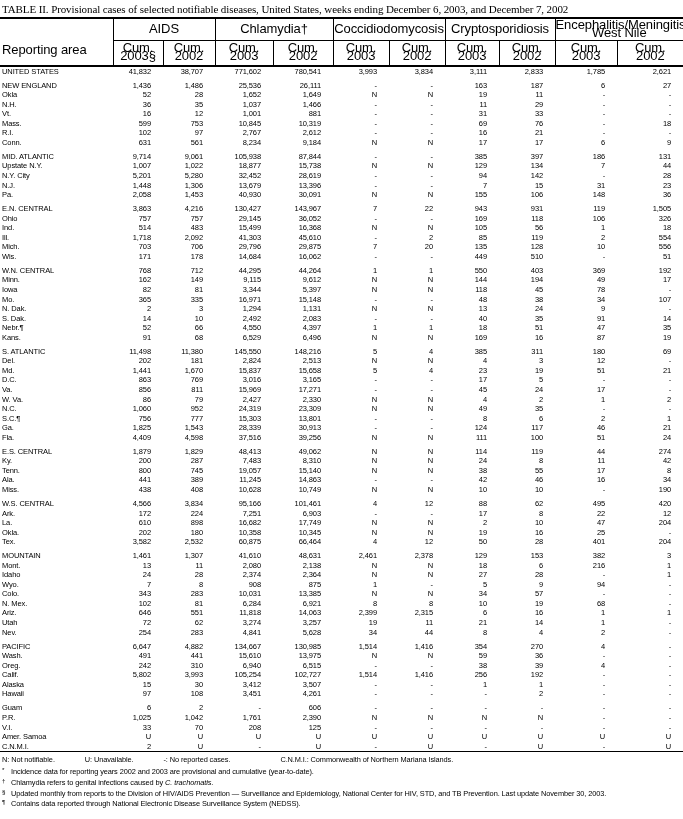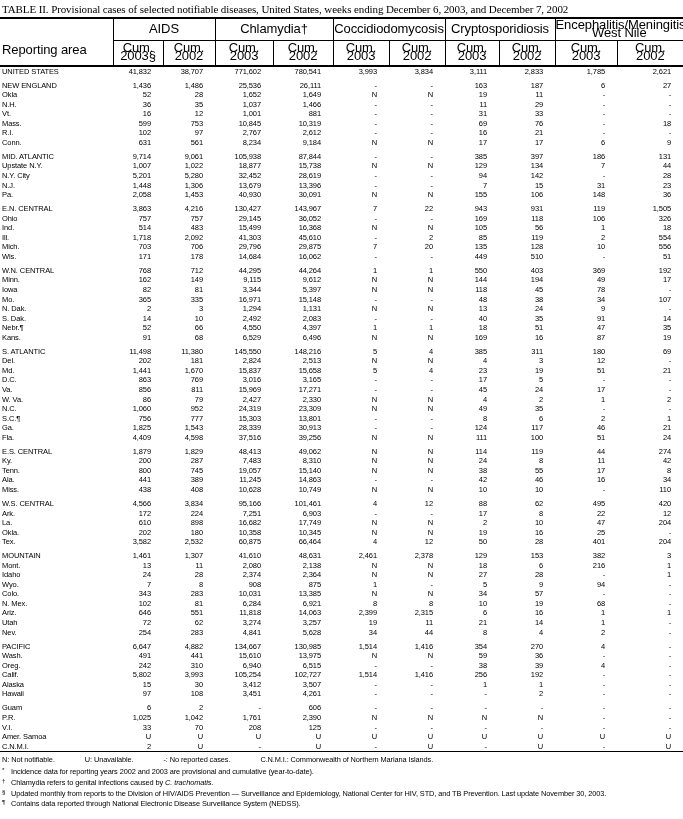--- a/index.html
+++ b/index.html
@@ -22,21 +22,21 @@
   th.sub { border-left:1px solid #000; vertical-align:middle; padding:3px 0 4px 0; }
   th.area-h { text-align:left; vertical-align:bottom; padding:0 0 10px 2px; }
   td { font-size:7.5px; line-height:9.55px; padding:0; white-space:nowrap; overflow:hidden; }
   td.area { text-align:left; padding-left:2px; }
   td.num  { text-align:right; padding-right:12px; }
   tr.spacer td { height:4.5px; line-height:4.5px; font-size:1px; padding:0; }
 
   .footnotes { font-size:7.4px; line-height:9.2px; padding:3px 2px 0 2px; }
   .legend { margin-bottom:1px; }
   .legend span { margin-right:30px; }
-  .legend span:last-child { margin-right:0; }
+  .legend span:last-child { margin-right:0;margin-left:20px; }
   .fn { padding-left:9px; }
   .fn .mark { display:inline-block; width:9px; margin-left:-9px; font-size:6.2px; vertical-align:1.5px; }
 </style>
 </head>
 <body>
 
 <div class="title-block">
   <div class="title-line">TABLE II. Provisional cases of selected notifiable diseases, United States, weeks ending December 6, 2003, and December 7, 2002</div>
 </div>
 
@@ -685,21 +685,21 @@
         <td class="area">Miss.</td>
         <td class="num">438</td>
         <td class="num">408</td>
         <td class="num">10,628</td>
         <td class="num">10,749</td>
         <td class="num">N</td>
         <td class="num">N</td>
         <td class="num">10</td>
         <td class="num">10</td>
         <td class="num">-</td>
-        <td class="num">110</td>
+        <td class="num">190</td>
       </tr>
     </tbody>
     <tbody>
       <tr class="spacer">
         <td colspan="11"></td>
       </tr>
       <tr>
         <td class="area">W.S. CENTRAL</td>
         <td class="num">4,566</td>
         <td class="num">3,834</td>

